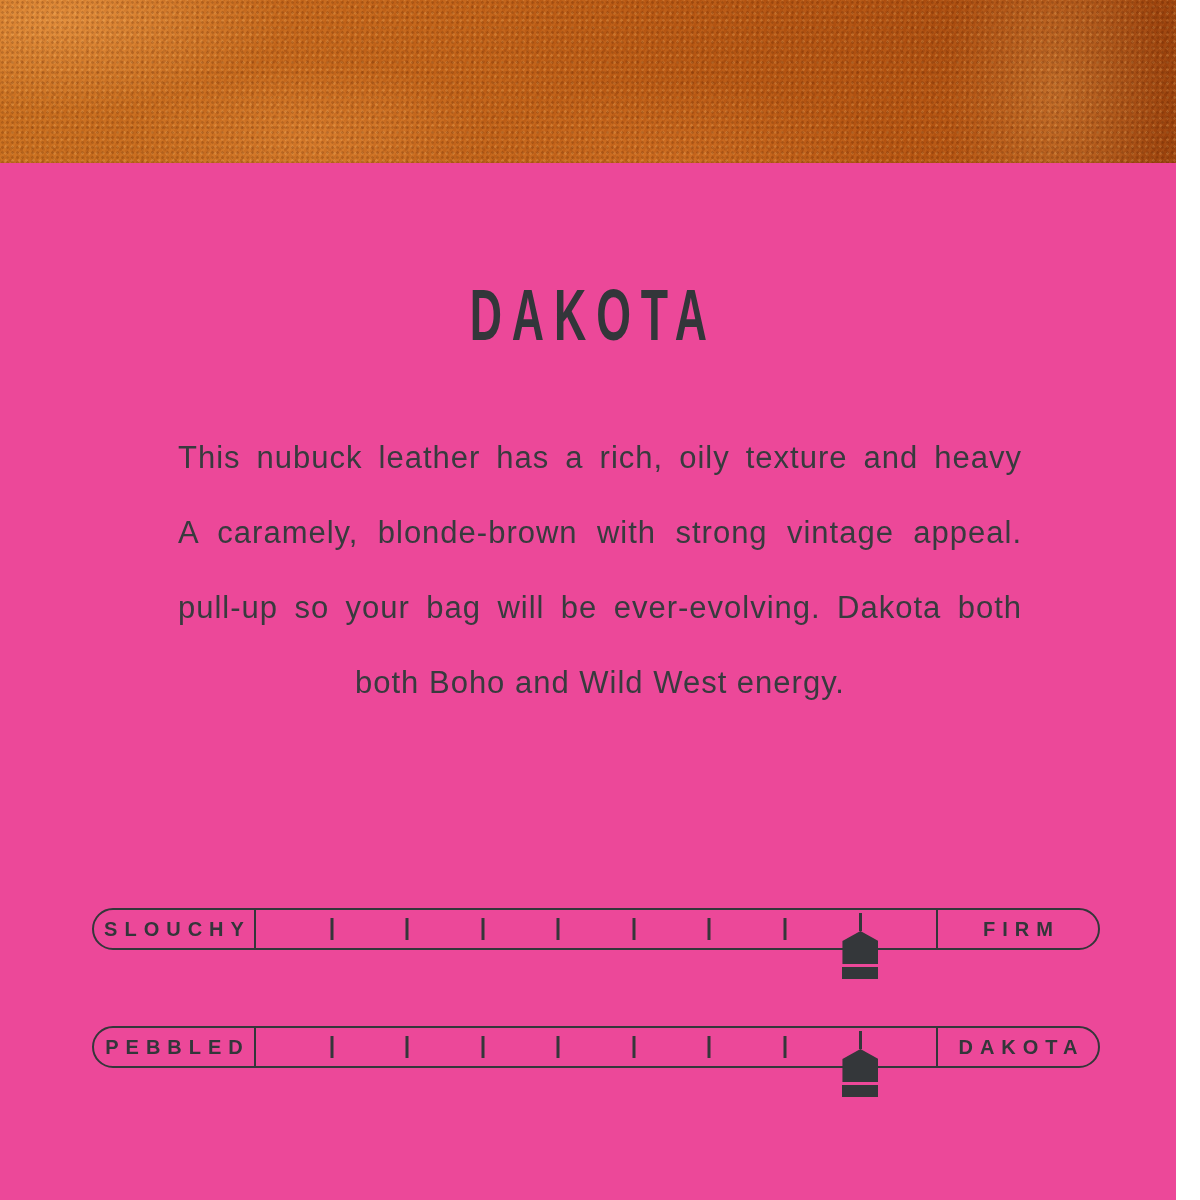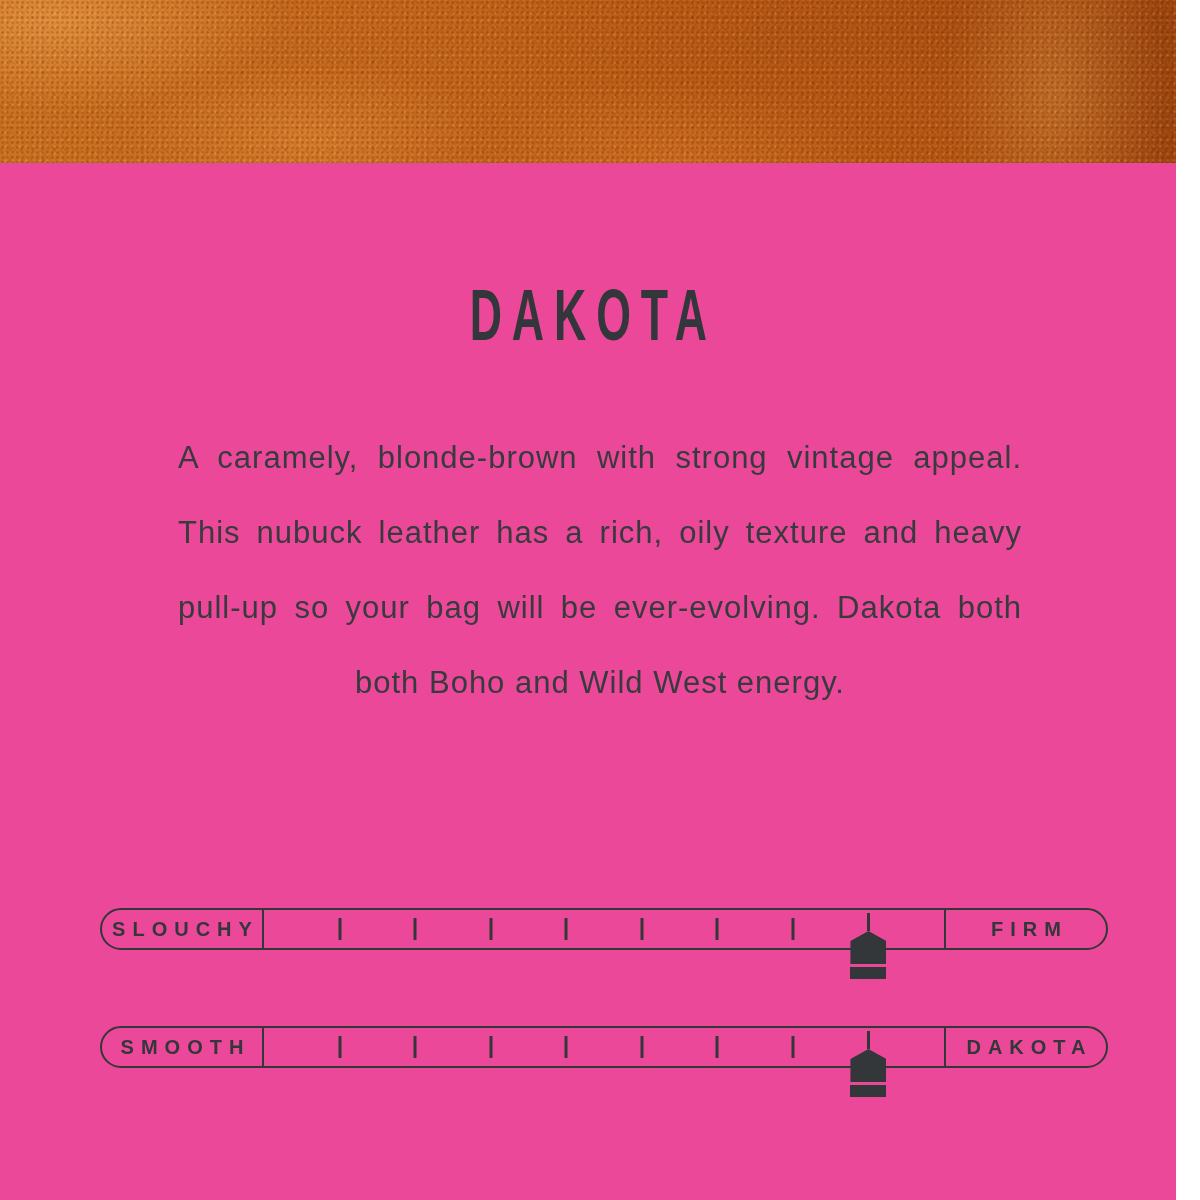--- a/index.html
+++ b/index.html
@@ -60,21 +60,21 @@
   .para-line{
     font-size:31px;line-height:75px;letter-spacing:1px;
     color:#383b3e;
     text-align:justify;text-align-last:justify;
     white-space:nowrap;
   }
   .para-line.last{text-align:right;text-align-last:center;}
 
   
   .slider{
-    position:absolute;left:100px;width:1008px;height:42px;
+    position:absolute;left:92px;width:1008px;height:42px;
     border:2.5px solid #34373a;border-radius:22px;
     display:flex;box-sizing:border-box;background:transparent;
   }
   .slider.first{top:908px;}
   .slider.second{top:1026px;}
   .cell{
     width:162px;flex:0 0 162px;
     display:flex;align-items:center;justify-content:center;
     box-sizing:border-box;
   }
@@ -103,22 +103,22 @@
 </head>
 <body>
 
 <div class="canvas">
 
   <div class="leather"></div>
 
   <h1 class="title" style="margin:0"><span>DAKOTA</span></h1>
 
   <div class="para">
+    <div class="para-line">This nubuck leather has a rich, oily texture and heavy</div>
     <div class="para-line">A caramely, blonde-brown with strong vintage appeal.</div>
-    <div class="para-line">This nubuck leather has a rich, oily texture and heavy</div>
     <div class="para-line">pull-up so your bag will be ever-evolving. Dakota both</div>
     <div class="para-line last">both Boho and Wild West energy.</div>
   </div>
 
   <div class="slider first">
     <div class="cell left">
       <span>SLOUCHY</span>
     </div>
     <div class="track">
         <div class="tick" style="left: 11.1111%;"></div>
@@ -134,21 +134,21 @@
           <div class="base"></div>
         </div>
       </div>
     <div class="cell right">
       <span>FIRM</span>
     </div>
   </div>
 
   <div class="slider second">
     <div class="cell left">
-      <span>SMOOTH</span>
+      <span>PEBBLED</span>
     </div>
     <div class="track">
         <div class="tick" style="left: 11.1111%;"></div>
         <div class="tick" style="left: 22.2222%;"></div>
         <div class="tick" style="left: 33.3333%;"></div>
         <div class="tick" style="left: 44.4444%;"></div>
         <div class="tick" style="left: 55.5556%;"></div>
         <div class="tick" style="left: 66.6667%;"></div>
         <div class="tick" style="left: 77.7778%;"></div>
         <div class="marker" style="left: 88.8889%;">

